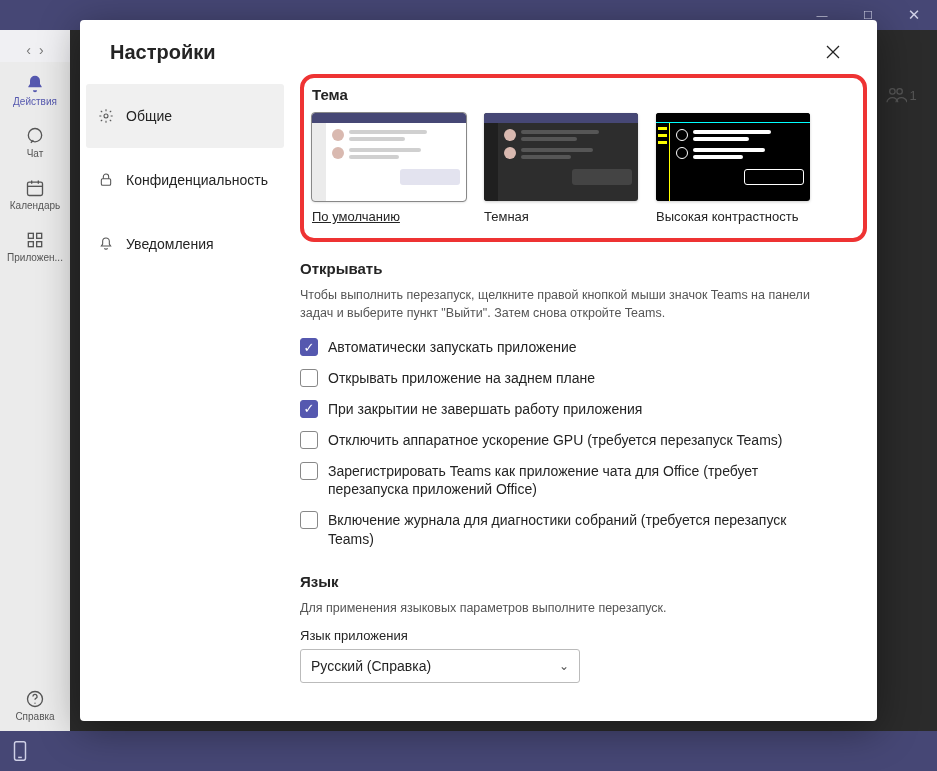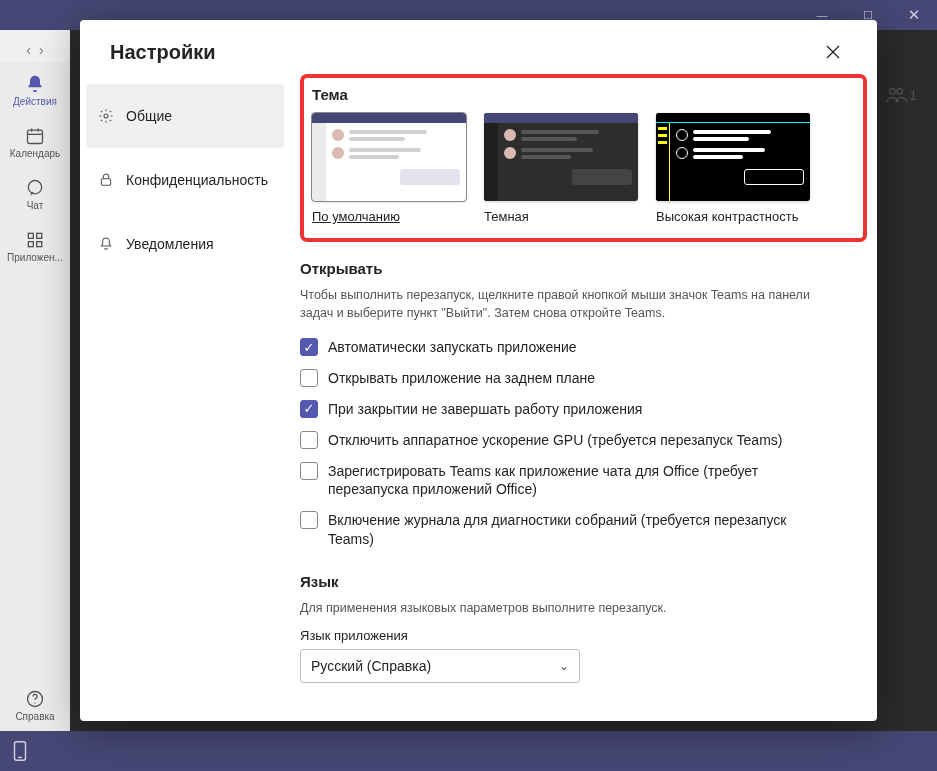--- a/index.html
+++ b/index.html
@@ -31,21 +31,21 @@
 .modal-close { color: #242424; font-size: 18px; padding: 4px 6px; cursor: pointer; }
 
 .modal-body { display: flex; flex: 1; overflow: hidden; }
 .side-nav { width: 210px; padding: 10px 6px; }
 .side-nav-item { display: flex; align-items: center; gap: 10px; padding: 24px 12px; font-size: 14px; color: #242424; border-radius: 3px; }
 .side-nav-item.active { background: #f0f0f0; }
 .side-nav-icon { width: 18px; color: #555; text-align: center; font-size: 15px; }
 
 .content { flex: 1; padding: 0 10px 20px 10px; overflow: auto; }
 .section-title { font-size: 15px; font-weight: 700; color: #242424; margin-bottom: 10px; }
-.highlight-box { border: 4px solid #e33; border-radius: 7px; padding: 8px 8px 14px 8px; margin-bottom: 18px; }
+.highlight-box { border: 4px solid #e33; border-radius: 14px; padding: 8px 8px 14px 8px; margin-bottom: 18px; }
 
 .themes { display: flex; gap: 18px; margin-top: 6px; }
 .theme-card { width: 154px; }
 .theme-card.selected .theme-preview { outline: 1px solid #888; }
 .theme-preview { width: 154px; height: 88px; border-radius: 3px; overflow: hidden; position: relative; box-shadow: 0 1px 3px rgba(0,0,0,0.2); }
 .theme-label { margin-top: 8px; font-size: 13px; color: #242424; }
 .theme-card.selected .theme-label { text-decoration: underline; }
 
 
 .tp-topbar { height: 10px; }
@@ -103,36 +103,36 @@
     <span class="rail-icon">
       <svg width="20" height="20" viewBox="0 0 24 24" fill="#5558af">
           <path d="M12 2a6 6 0 0 0-6 6v4l-2 3v1h16v-1l-2-3V8a6 6 0 0 0-6-6zm0 20a2.5 2.5 0 0 0 2.5-2.5h-5A2.5 2.5 0 0 0 12 22z"></path>
         </svg>
     </span>
     <span>Действия</span>
   </div>
   <div class="rail-item">
     <span class="rail-icon">
       <svg width="20" height="20" viewBox="0 0 24 24" fill="none" stroke="#555" stroke-width="1.6">
+          <circle cx="12" cy="11" r="8"></circle>
+          <path d="M7 20l3-3"></path>
+        </svg>
+    </span>
+    <span>Чат</span>
+  </div>
+  <div class="rail-item">
+    <span class="rail-icon">
+      <svg width="20" height="20" viewBox="0 0 24 24" fill="none" stroke="#555" stroke-width="1.6">
           <rect x="3" y="5" width="18" height="16" rx="2"></rect>
           <line x1="3" y1="10" x2="21" y2="10"></line>
           <line x1="8" y1="3" x2="8" y2="7"></line>
           <line x1="16" y1="3" x2="16" y2="7"></line>
         </svg>
     </span>
     <span>Календарь</span>
-  </div>
-  <div class="rail-item">
-    <span class="rail-icon">
-      <svg width="20" height="20" viewBox="0 0 24 24" fill="none" stroke="#555" stroke-width="1.6">
-          <circle cx="12" cy="11" r="8"></circle>
-          <path d="M7 20l3-3"></path>
-        </svg>
-    </span>
-    <span>Чат</span>
   </div>
   <div class="rail-item">
     <span class="rail-icon">
       <svg width="20" height="20" viewBox="0 0 24 24" fill="none" stroke="#555" stroke-width="1.6">
           <rect x="4" y="4" width="6" height="6"></rect>
           <rect x="14" y="4" width="6" height="6"></rect>
           <rect x="4" y="14" width="6" height="6"></rect>
           <rect x="14" y="14" width="6" height="6"></rect>
         </svg>
     </span>

